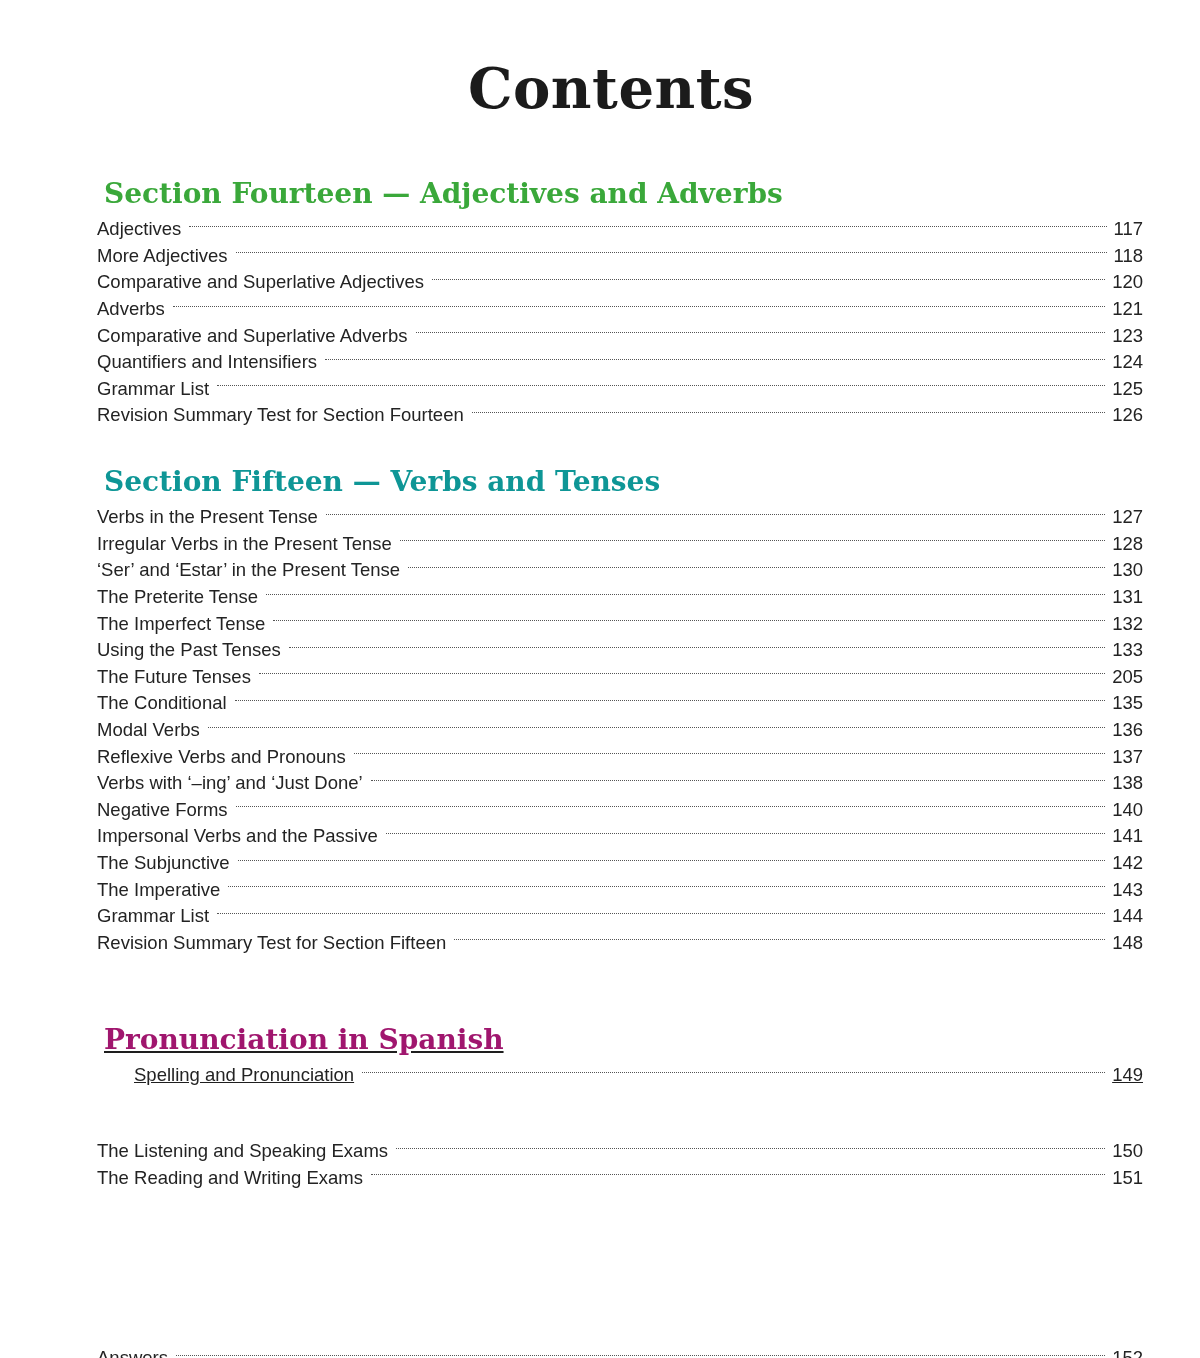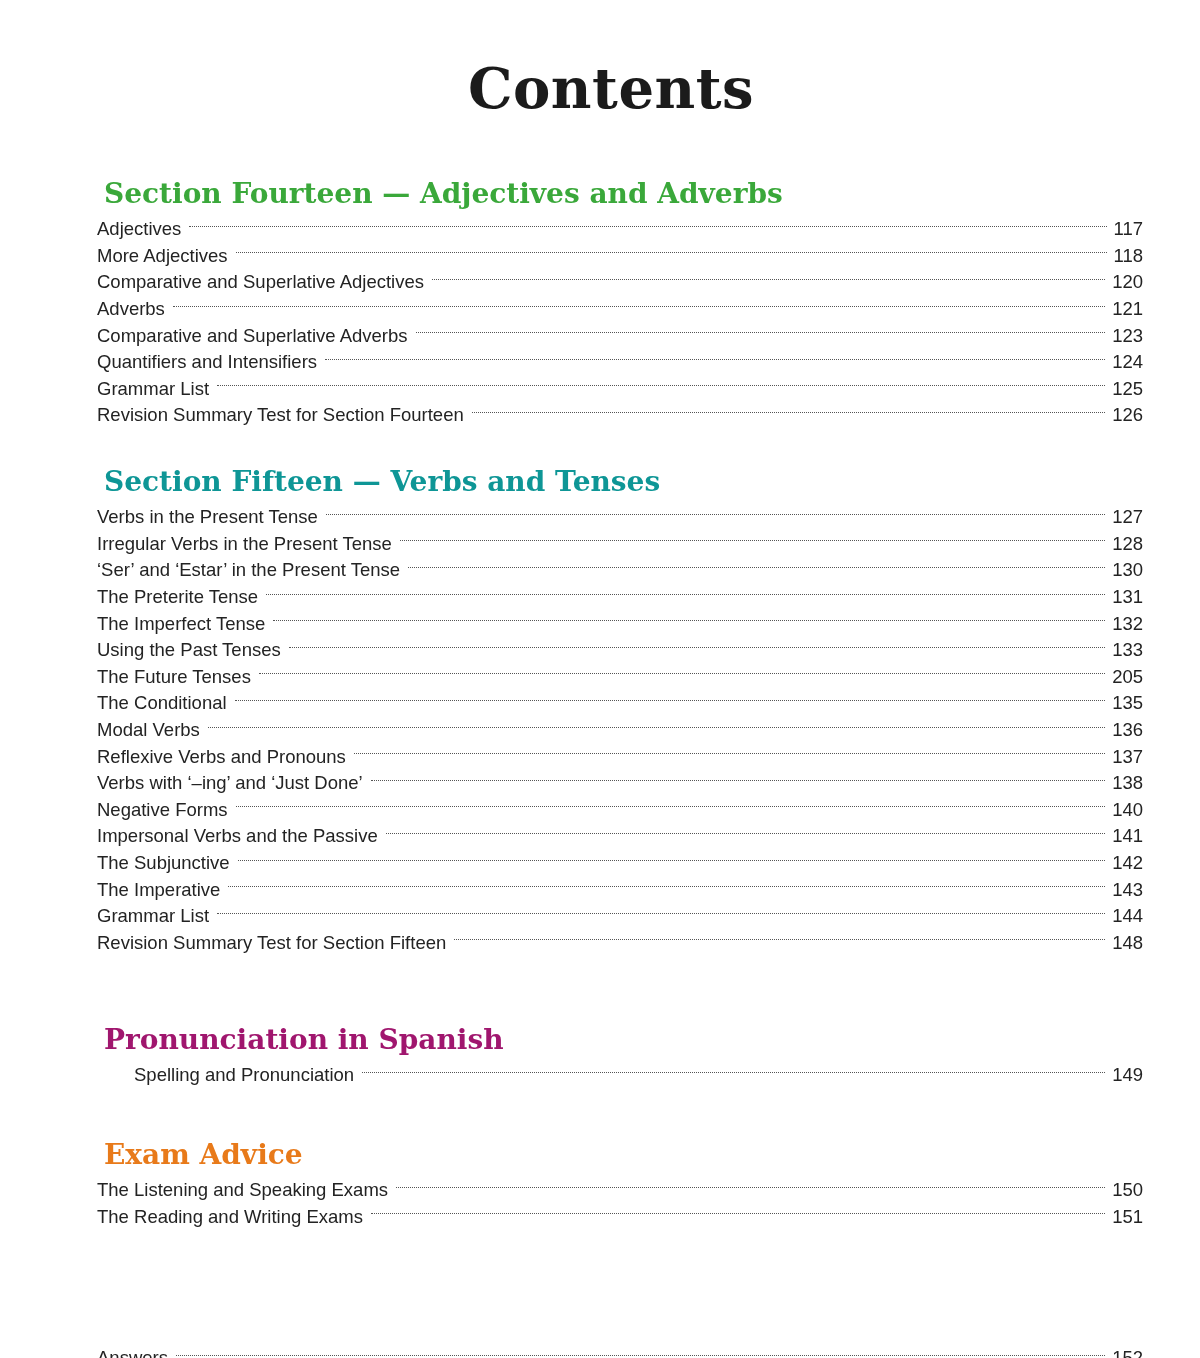--- a/index.html
+++ b/index.html
@@ -69,21 +69,21 @@
     }
     .entry-page {
       flex: 0 0 auto;
       white-space: nowrap;
       text-align: right;
     }
     #sec-adjectives { top: 172px; }
     #sec-adjectives .entries { margin-top: 6px; }
     #sec-verbs { top: 460px; }
     #sec-verbs .entries { margin-top: 7px; }
-    #sec-pronunciation { top: 1018px; }
+    #sec-pronunciation { top: 1018px; text-decoration: underline; }
     #sec-pronunciation .entries { margin-top: 3px; margin-left: 37px; }
     #sec-exam { top: 1133px; }
     #sec-exam .entries { margin-top: 5px; }
     #sec-back { top: 1345px; }
   </style>
 </head>
 <body>
 
 <h1 class="page-title">Contents</h1>
 
@@ -229,21 +229,20 @@
   <ul class="entries">
     <li class="entry">
         <span class="entry-title">Spelling and Pronunciation</span>
         <span class="entry-leader"></span>
         <span class="entry-page">149</span>
       </li>
   </ul>
 </section>
 
 <section class="section" id="sec-exam">
-  <h2 class="section-heading" style="color:#e87a1a">Exam Advice</h2>
   <ul class="entries">
     <li class="entry">
         <span class="entry-title">The Listening and Speaking Exams</span>
         <span class="entry-leader"></span>
         <span class="entry-page">150</span>
       </li>
     <li class="entry">
         <span class="entry-title">The Reading and Writing Exams</span>
         <span class="entry-leader"></span>
         <span class="entry-page">151</span>

